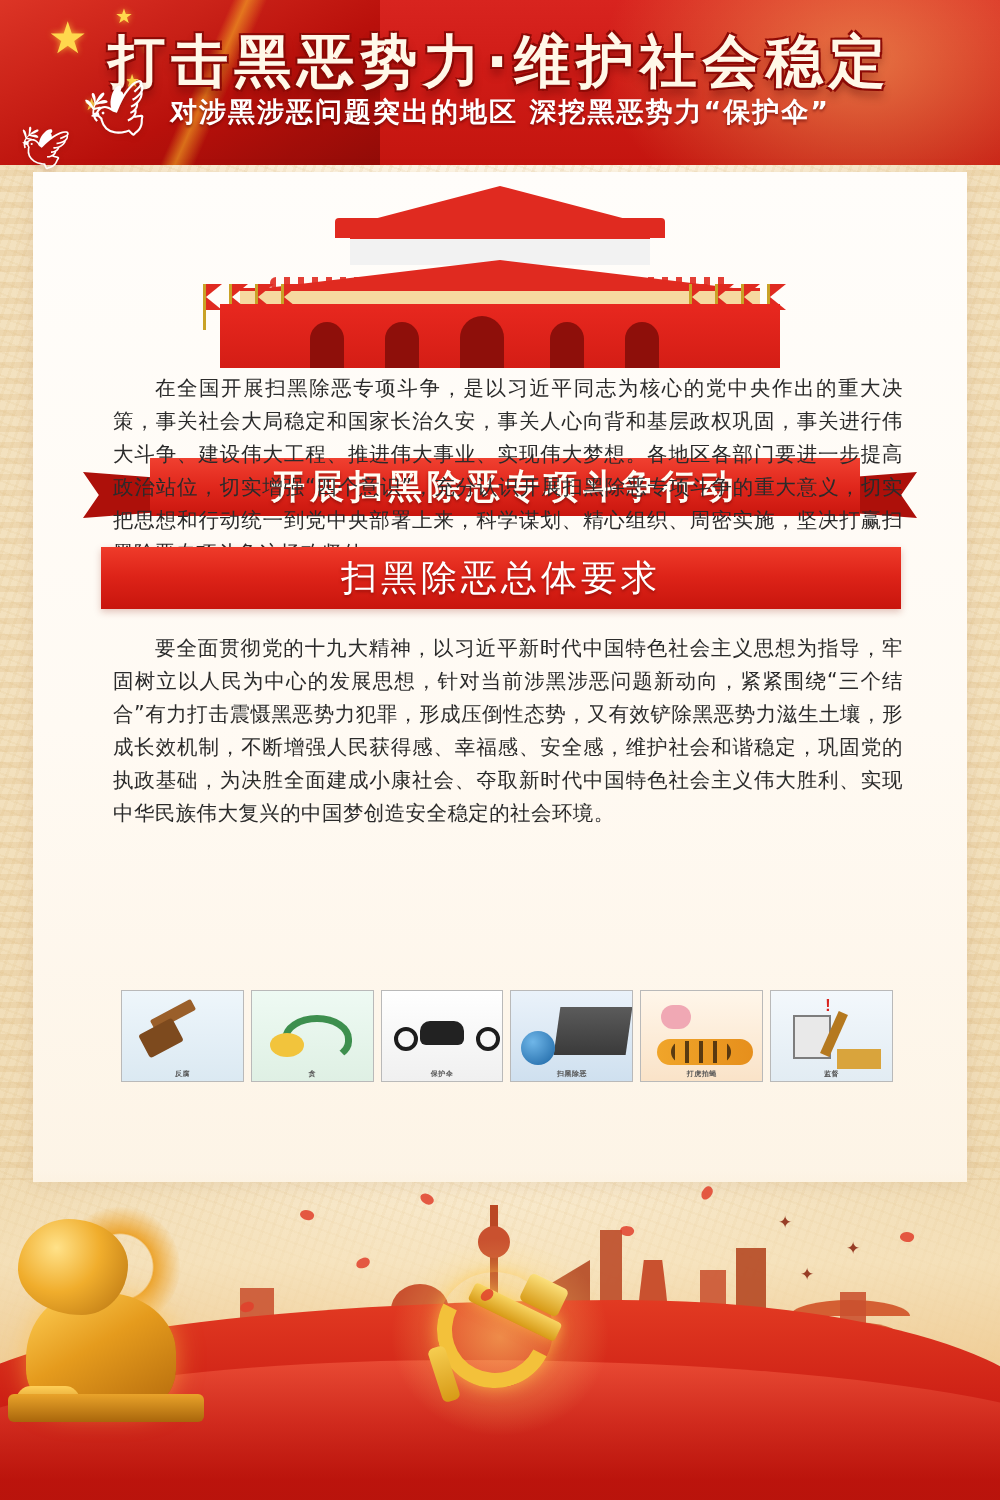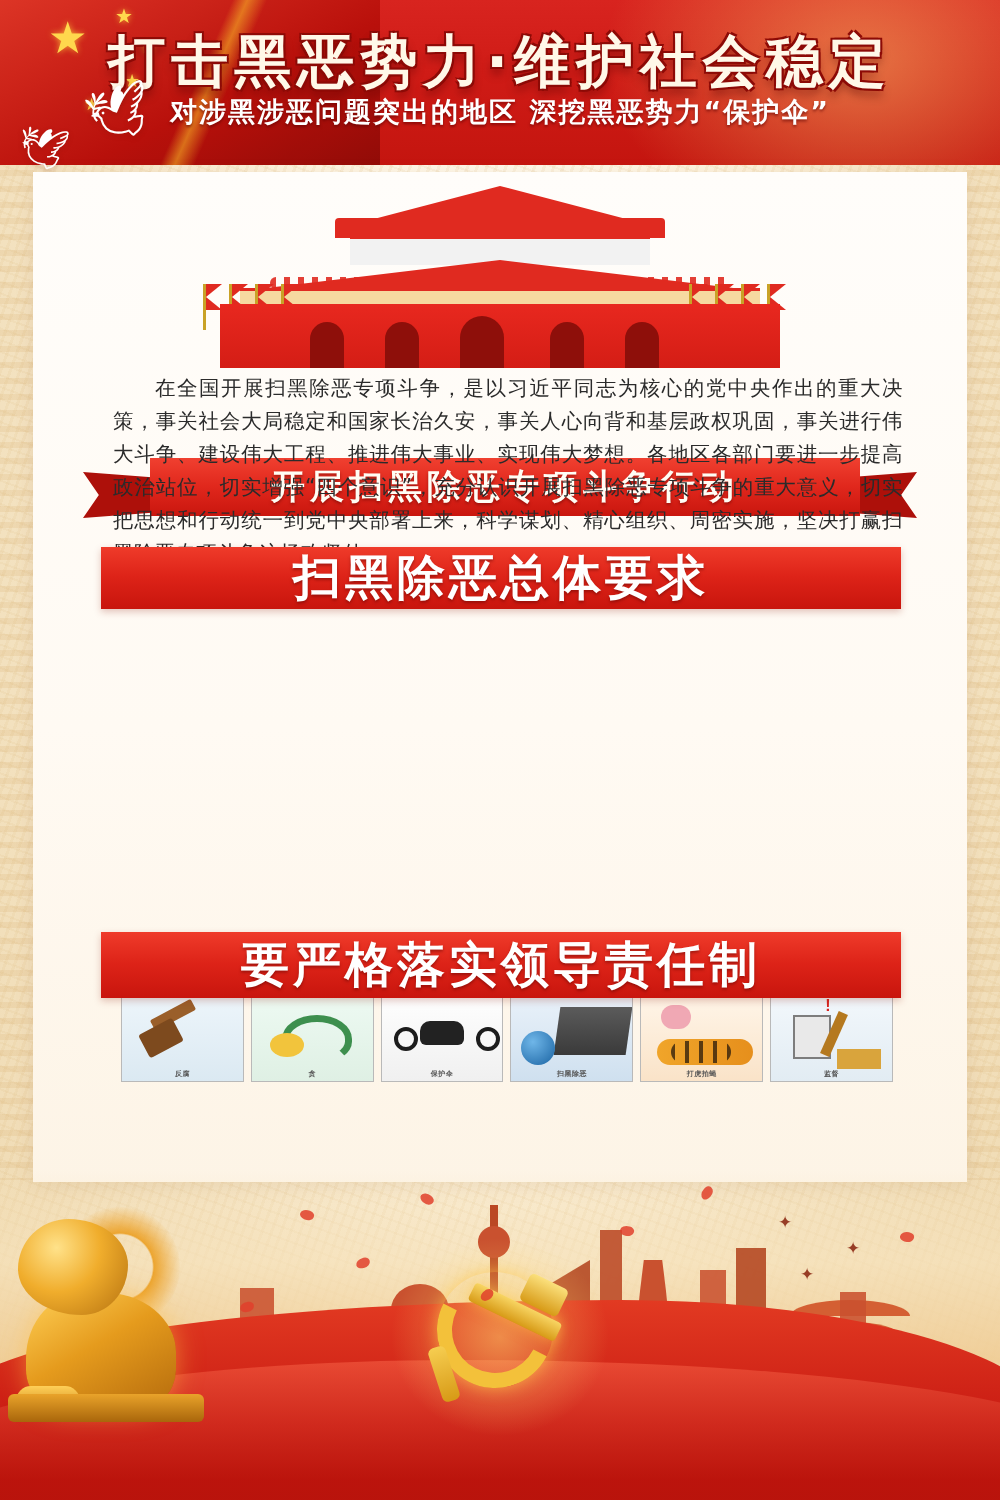--- a/index.html
+++ b/index.html
@@ -236,22 +236,22 @@
     height: 62px;
     background: linear-gradient(180deg, #ef3b2a 0%, #dd2318 48%, #c8150d 100%);
     display: flex;
     align-items: center;
     justify-content: center;
     box-shadow: 0 3px 7px rgba(140,30,15,.25);
   }
   .ribbon.tall { height: 66px; }
   .ribbon .rtext {
     font-family: "DejaVu Sans", "Liberation Sans", sans-serif;
-    font-size: 48px;
-    font-weight: bold;
+    font-size: 36px;
+    font-weight: normal;
     letter-spacing: 4px;
     color: #ffffff;
     text-shadow: 0 2px 3px rgba(110,10,5,.55);
     white-space: nowrap;
     text-align: center;
   }
   .ribbon::before, .ribbon::after {
     content: "";
     position: absolute;
     top: 14px;
@@ -684,20 +684,21 @@
     <div class="banner1">
       <span class="btext">开展扫黑除恶专项斗争行动</span>
     </div>
 
     <div class="para" style="top:200px;">在全国开展扫黑除恶专项斗争，是以习近平同志为核心的党中央作出的重大决策，事关社会大局稳定和国家长治久安，事关人心向背和基层政权巩固，事关进行伟大斗争、建设伟大工程、推进伟大事业、实现伟大梦想。各地区各部门要进一步提高政治站位，切实增强“四个意识”，充分认识开展扫黑除恶专项斗争的重大意义，切实把思想和行动统一到党中央部署上来，科学谋划、精心组织、周密实施，坚决打赢扫黑除恶专项斗争这场攻坚仗。</div>
 
     <div class="ribbon" style="top:375px;">
       <span class="rtext">扫黑除恶总体要求</span>
     </div>
 
+    <div class="para" style="top:460px;">要全面贯彻党的十九大精神，以习近平新时代中国特色社会主义思想为指导，牢固树立以人民为中心的发展思想，针对当前涉黑涉恶问题新动向，紧紧围绕“三个结合”有力打击震慑黑恶势力犯罪，形成压倒性态势，又有效铲除黑恶势力滋生土壤，形成长效机制，不断增强人民获得感、幸福感、安全感，维护社会和谐稳定，巩固党的执政基础，为决胜全面建成小康社会、夺取新时代中国特色社会主义伟大胜利、实现中华民族伟大复兴的中国梦创造安全稳定的社会环境。</div>
 
     <div class="strip">
       <div class="cell c1">
         <div class="shape hammer"></div>
         <div class="shape hammer-head"></div>
         <div class="cap smallred">反腐</div>
       </div>
       <div class="cell c2">
         <div class="shape snake"></div>
         <div class="shape gold"></div>
@@ -722,23 +723,20 @@
       </div>
       <div class="cell c6">
         <div class="shape doc"></div>
         <div class="shape broom"></div>
         <div class="shape broom-b"></div>
         <div class="shape bang">!</div>
         <div class="cap smallred">监督</div>
       </div>
     </div>
 
-    <div class="ribbon tall" style="top:760px;">
-      <span class="rtext">要严格落实领导责任制</span>
-    </div>
 
   </div>
 
   <div class="bottom">
     <div class="bg-haze"></div>
 
     <div class="sky">
       <div class="bld b1"></div>
       <div class="bld b2"></div>
       <div class="temple">

